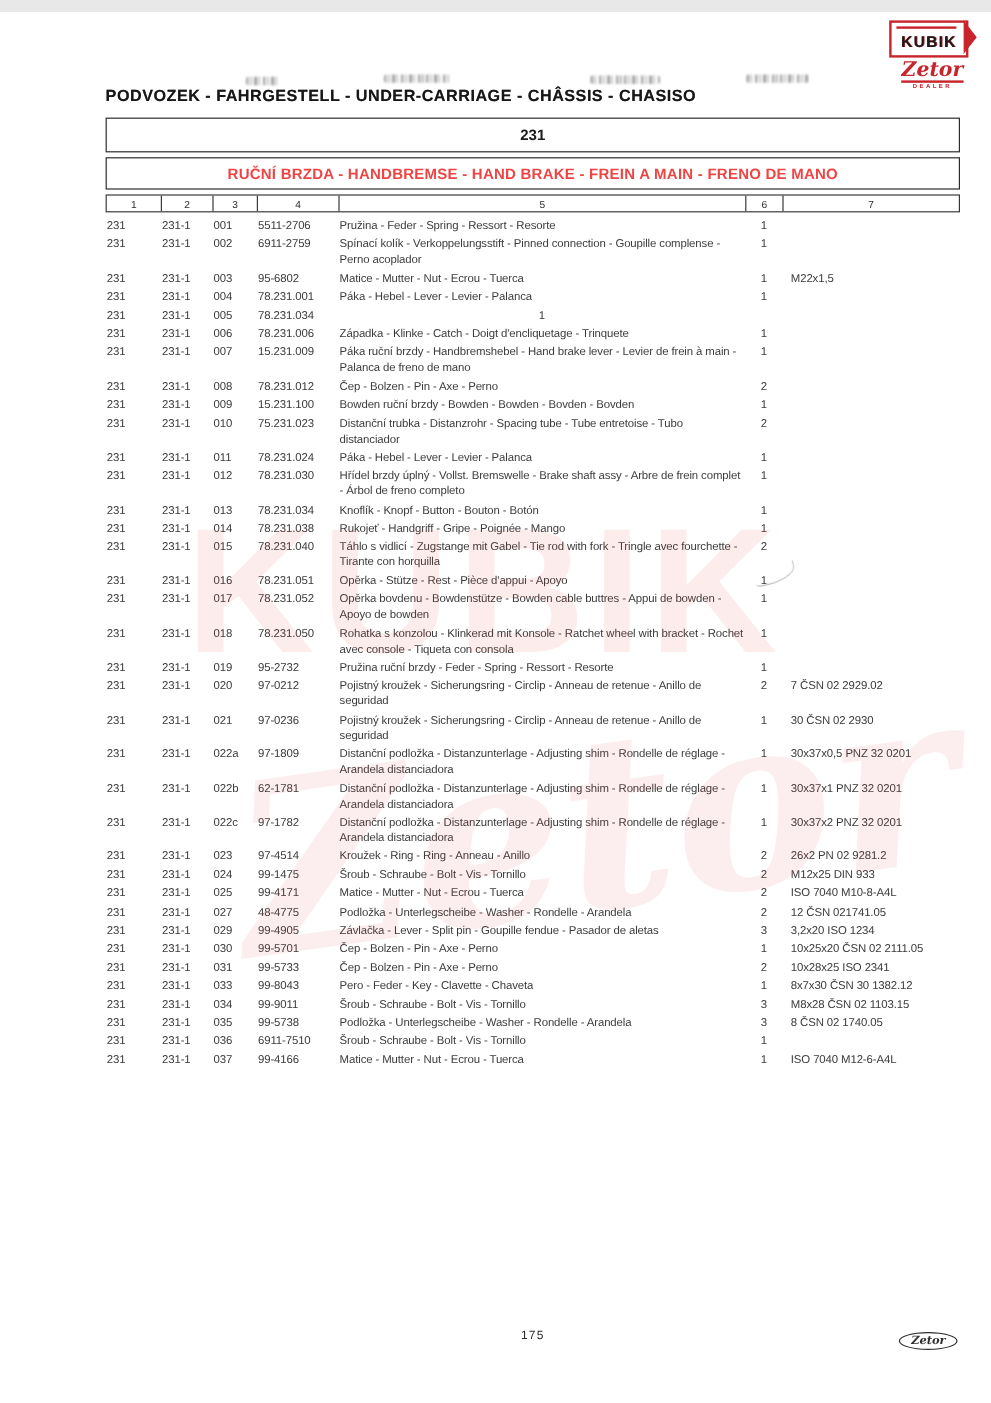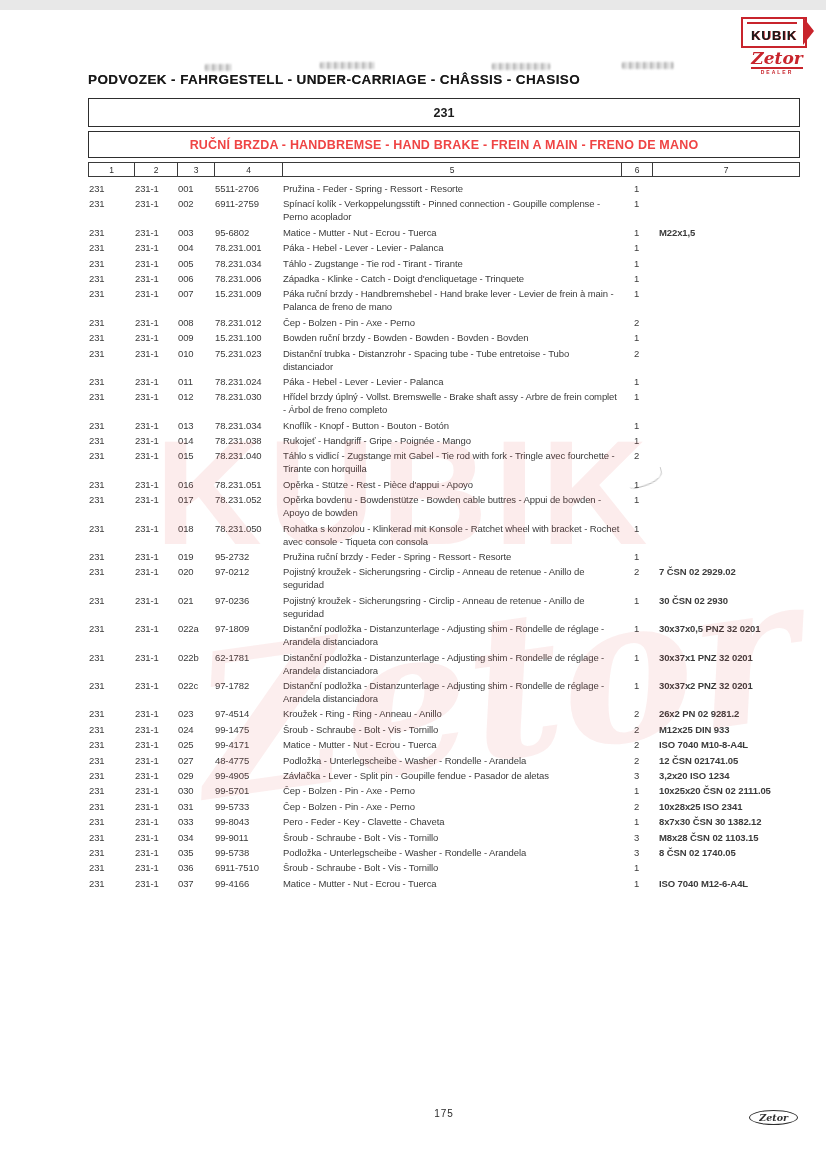--- a/index.html
+++ b/index.html
@@ -59,21 +59,21 @@
   .colhead .hc{
     border-right:1px solid #3a3a3a;display:flex;align-items:center;justify-content:center;
     font-size:8.5px;color:#2c2c2c;
   }
   .colhead .hc:last-child{border-right:none;}
   
   .rows{position:absolute;left:88px;top:172px;width:712px;}
   .row{display:grid;grid-template-columns:46px 43px 37px 68px 340px 30px auto;margin-bottom:2.4px;}
   .row div{font-size:9.5px;line-height:13px;letter-spacing:-.1px;color:#3b3b3b;padding:0 1px;}
   .row .qty{text-align:center;padding-right:2px;}
-  .row .note{padding-left:7px;white-space:nowrap;font-weight:bold;}
+  .row .note{padding-left:7px;white-space:nowrap;}
   
   .wm{position:absolute;pointer-events:none;white-space:nowrap;}
   .wm-kubik{
     left:155px;top:398px;font-size:148px;font-weight:bold;letter-spacing:6px;
     color:rgba(222,70,70,0.10);font-family:"Liberation Sans",sans-serif;
   }
   .wm-zetor{
     left:195px;top:560px;font-size:200px;font-style:italic;font-weight:bold;
     font-family:"DejaVu Serif",serif;color:rgba(222,70,70,0.09);transform:rotate(-8deg);
   }
@@ -167,21 +167,20 @@
       <div>Páka - Hebel - Lever - Levier - Palanca</div>
       <div class="qty">1</div>
       <div class="note"></div>
     </div>
 
     <div class="row">
       <div>231</div>
       <div>231-1</div>
       <div>005</div>
       <div>78.231.034</div>
-      <div>Táhlo - Zugstange - Tie rod - Tirant - Tirante</div>
       <div class="qty">1</div>
       <div class="note"></div>
     </div>
 
     <div class="row">
       <div>231</div>
       <div>231-1</div>
       <div>006</div>
       <div>78.231.006</div>
       <div>Západka - Klinke - Catch - Doigt d'encliquetage - Trinquete</div>

